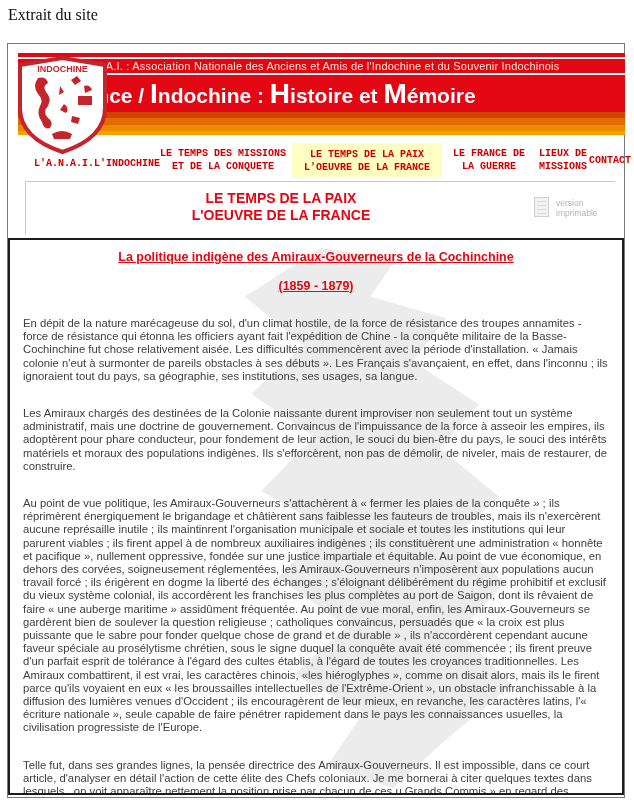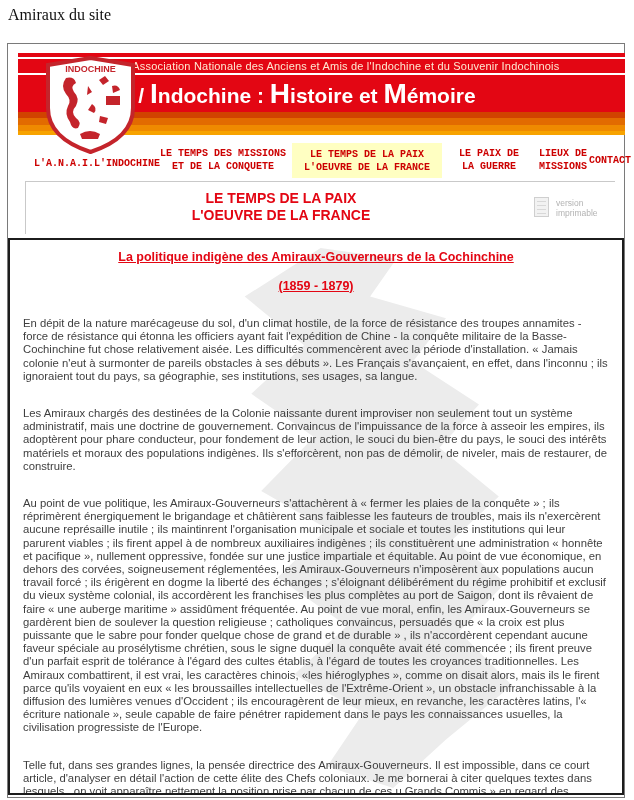--- a/index.html
+++ b/index.html
@@ -18,21 +18,21 @@
   .anai-band{ height:14px; background:#e30613; color:#ffe9d2; font-size:11px; line-height:14px; text-align:center; letter-spacing:.2px; }
   .main-band{ height:37px; background:#e30613; color:#ffffff; text-align:center; padding-right:108px; white-space:nowrap; }
   .main-band .t-small { font-size:21px; font-weight:bold; line-height:37px; vertical-align:baseline; }
   .main-band .t-big   { font-size:28px; font-weight:bold; line-height:37px; vertical-align:baseline; }
   .g1 { height:6px; background:#d14300; }
   .g2 { height:7px; background:#e26b00; }
   .g3 { height:6px; background:#ef8a00; }
   .g4 { height:4px; background:#f7a300; }
 
   
-  .logo { position:absolute; left:36px; top:12px; width:93px; height:98px; z-index:3; cursor:pointer; }
+  .logo { position:absolute; left:8px; top:12px; width:93px; height:98px; z-index:3; cursor:pointer; }
 
   
   .nav-item { position:absolute; color:#cc0000; font-family:"Liberation Mono", monospace; font-weight:bold; font-size:10px; line-height:13px; text-align:center; cursor:pointer; white-space:nowrap; }
   .nav-anai { left:12px; top:113px; width:140px; text-align:right; }
   .nav-anai span { display:inline-block; }
   .nav-missions { left:144px; top:103px; width:142px; }
   .nav-paix { left:284px; top:99px; width:150px; height:35px; background:#ffffc2; padding-top:5px; }
   .nav-guerre { left:440px; top:103px; width:82px; }
   .nav-lieux { left:524px; top:103px; width:62px; }
   .nav-contact { left:578px; top:110px; width:48px; }
@@ -54,21 +54,21 @@
   .article-inner { position:relative; z-index:1; padding:6px 13px 0 13px; }
   .article-title { display:block; text-align:center; color:#e30613; font-weight:bold; font-size:12.5px; text-decoration:underline; margin-top:4px; cursor:pointer; }
   .article-subtitle { display:block; text-align:center; color:#e30613; font-weight:bold; font-size:12.5px; text-decoration:underline; margin-top:15px; cursor:pointer; }
   .article-inner p { font-size:11.3px; line-height:13.2px; color:#3e3e3e; margin-top:24px; text-align:left; }
 </style>
 </head>
 <body>
 
 <div class="page">
 
-  <div class="extract-label">Amiraux du site</div>
+  <div class="extract-label">Extrait du site</div>
 
   <div class="site-box">
 
     <div class="banner">
       <div class="stripe s-red4"></div>
       <div class="stripe s-gap2"></div>
       <div class="stripe anai-band">A.N.A.I.  :  Association Nationale des Anciens et Amis de l'Indochine et du Souvenir Indochinois</div>
       <div class="stripe s-gap2"></div>
       <div class="stripe main-band"><span class="t-big">F</span><span class="t-small">rance / </span><span class="t-big">I</span><span class="t-small">ndochine  :  </span><span class="t-big">H</span><span class="t-small">istoire et </span><span class="t-big">M</span><span class="t-small">émoire</span></div>
       <div class="stripe g1"></div>
@@ -94,21 +94,21 @@
     </div>
     <div class="nav-item nav-missions">
       <span>LE TEMPS DES MISSIONS</span><br>
       <span>ET DE LA CONQUETE</span>
     </div>
     <div class="nav-item nav-paix">
       <span>LE TEMPS DE LA PAIX</span><br>
       <span>L'OEUVRE DE LA FRANCE</span>
     </div>
     <div class="nav-item nav-guerre">
-      <span>LE PAIX DE</span><br>
+      <span>LE FRANCE DE</span><br>
       <span>LA GUERRE</span>
     </div>
     <div class="nav-item nav-lieux">
       <span>LIEUX DE</span><br>
       <span>MISSIONS</span>
     </div>
     <div class="nav-item nav-contact">
       <span>CONTACT</span>
     </div>
 

